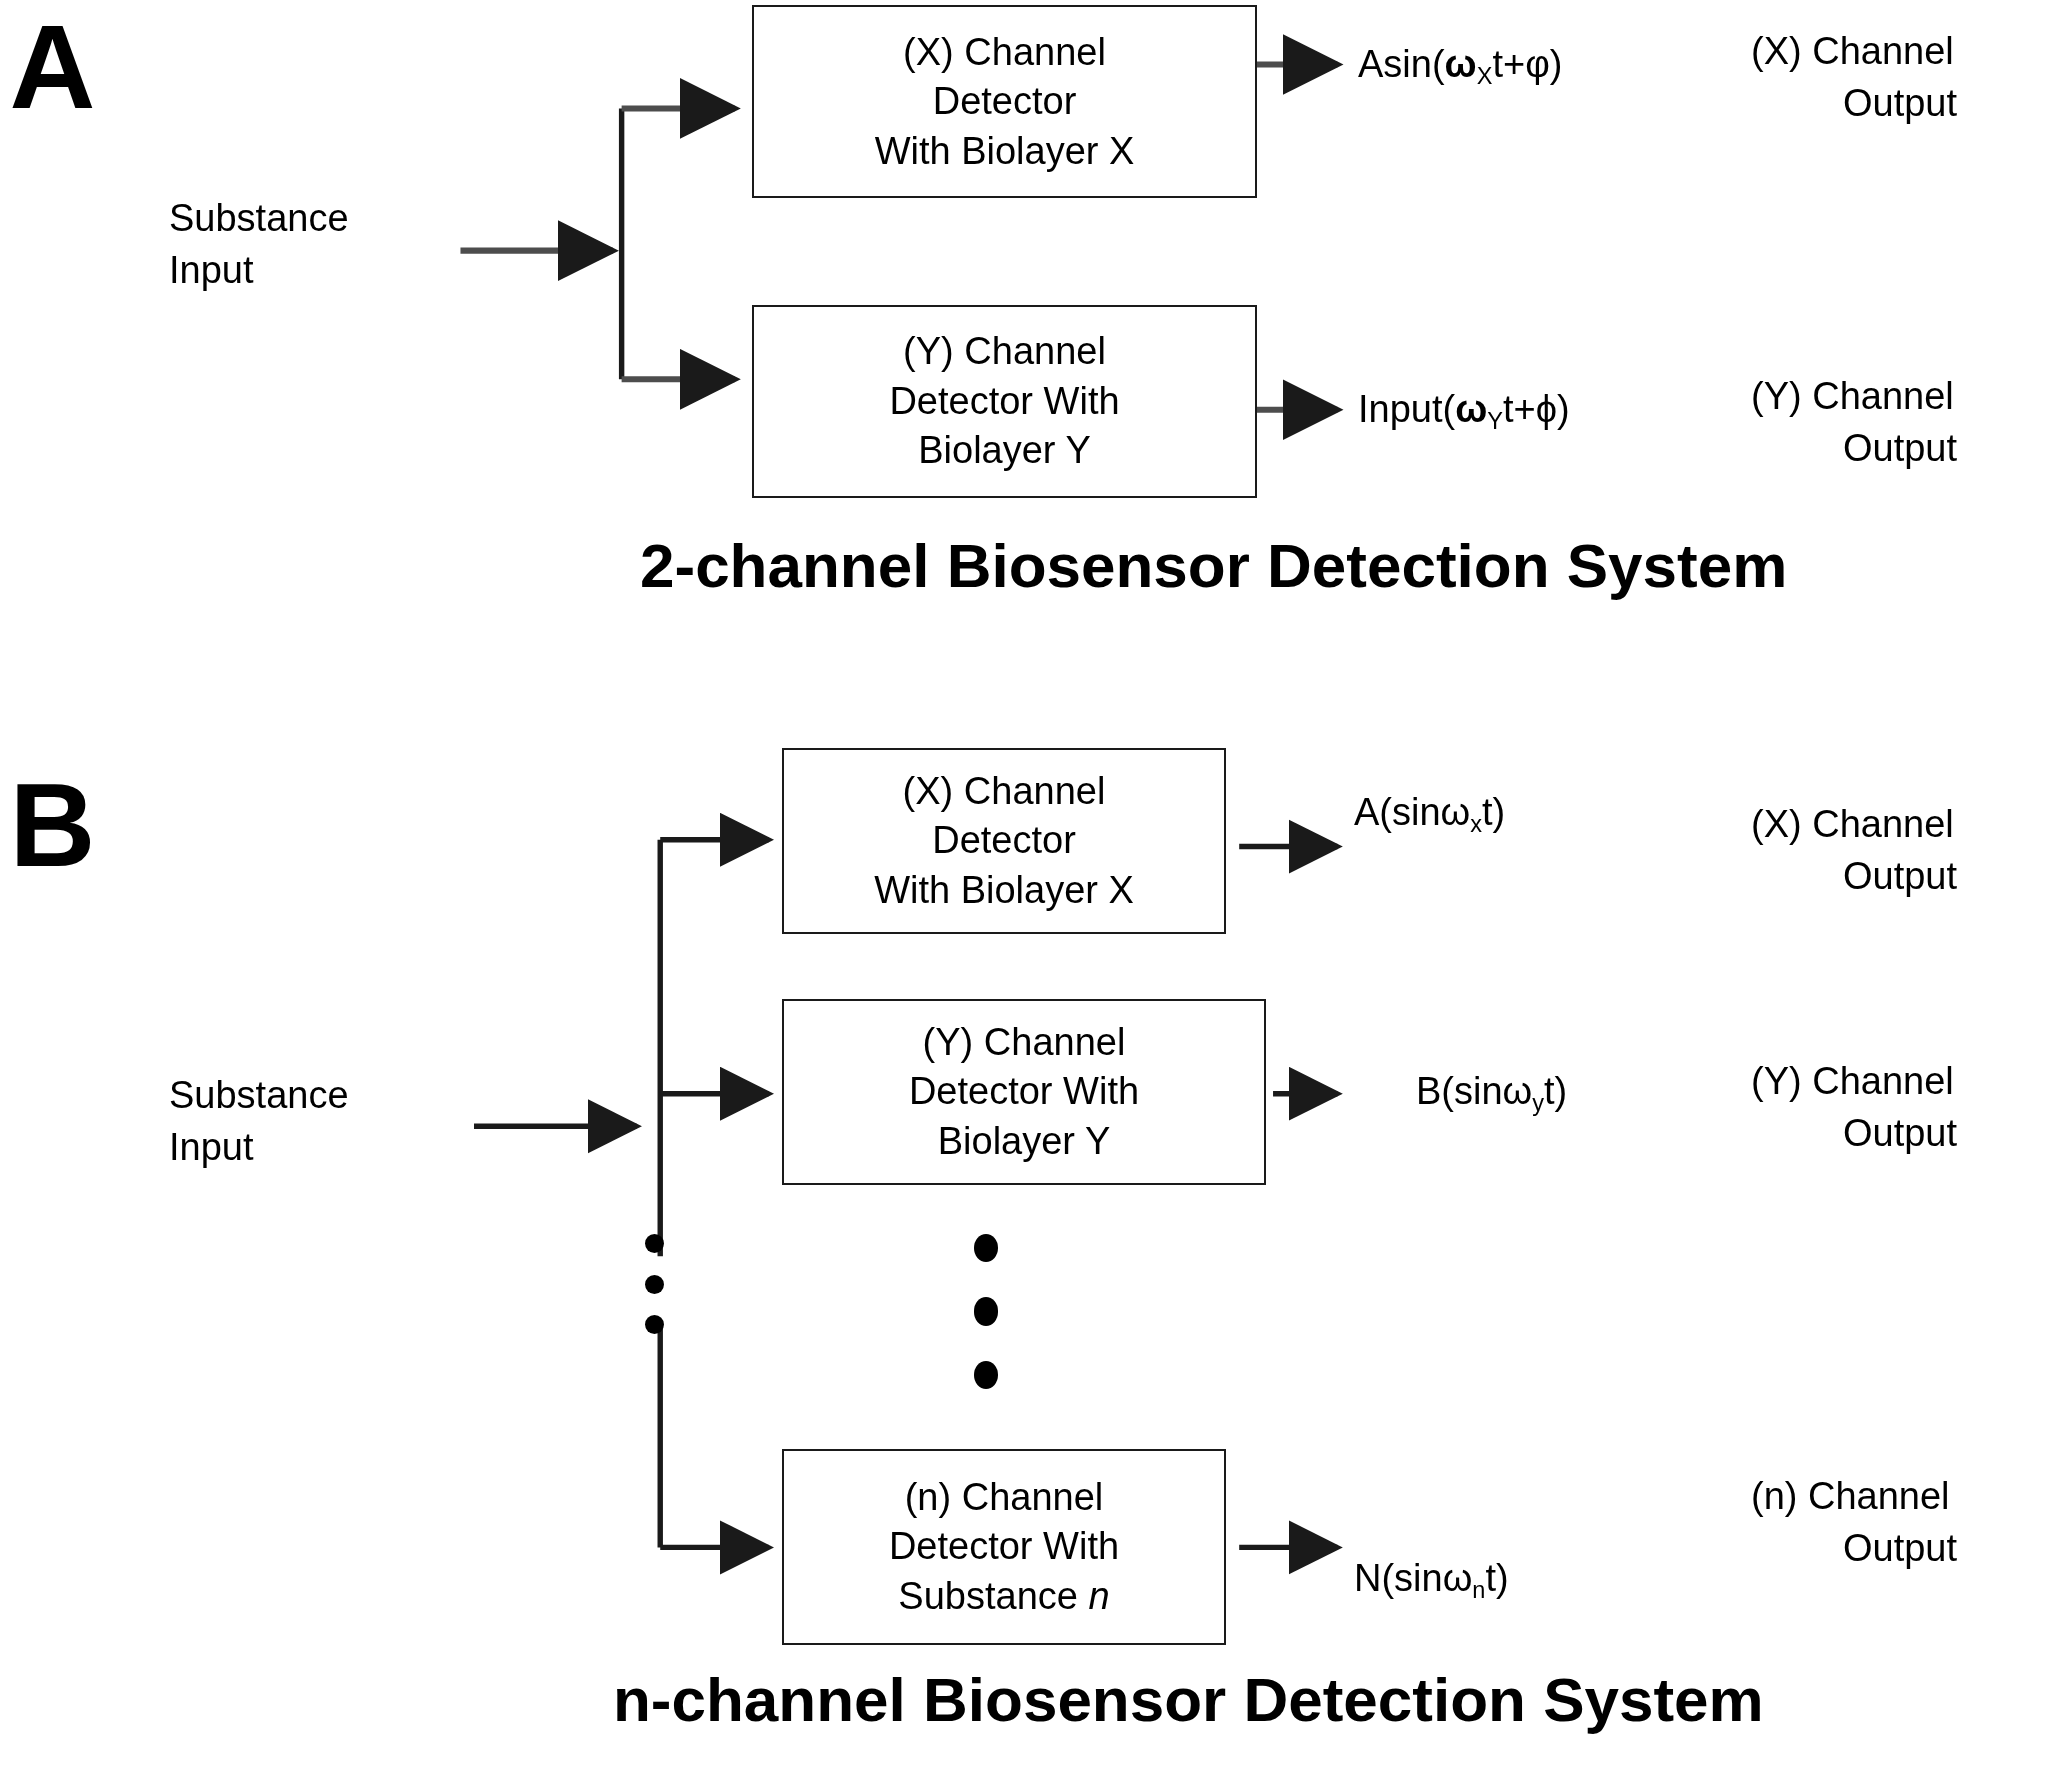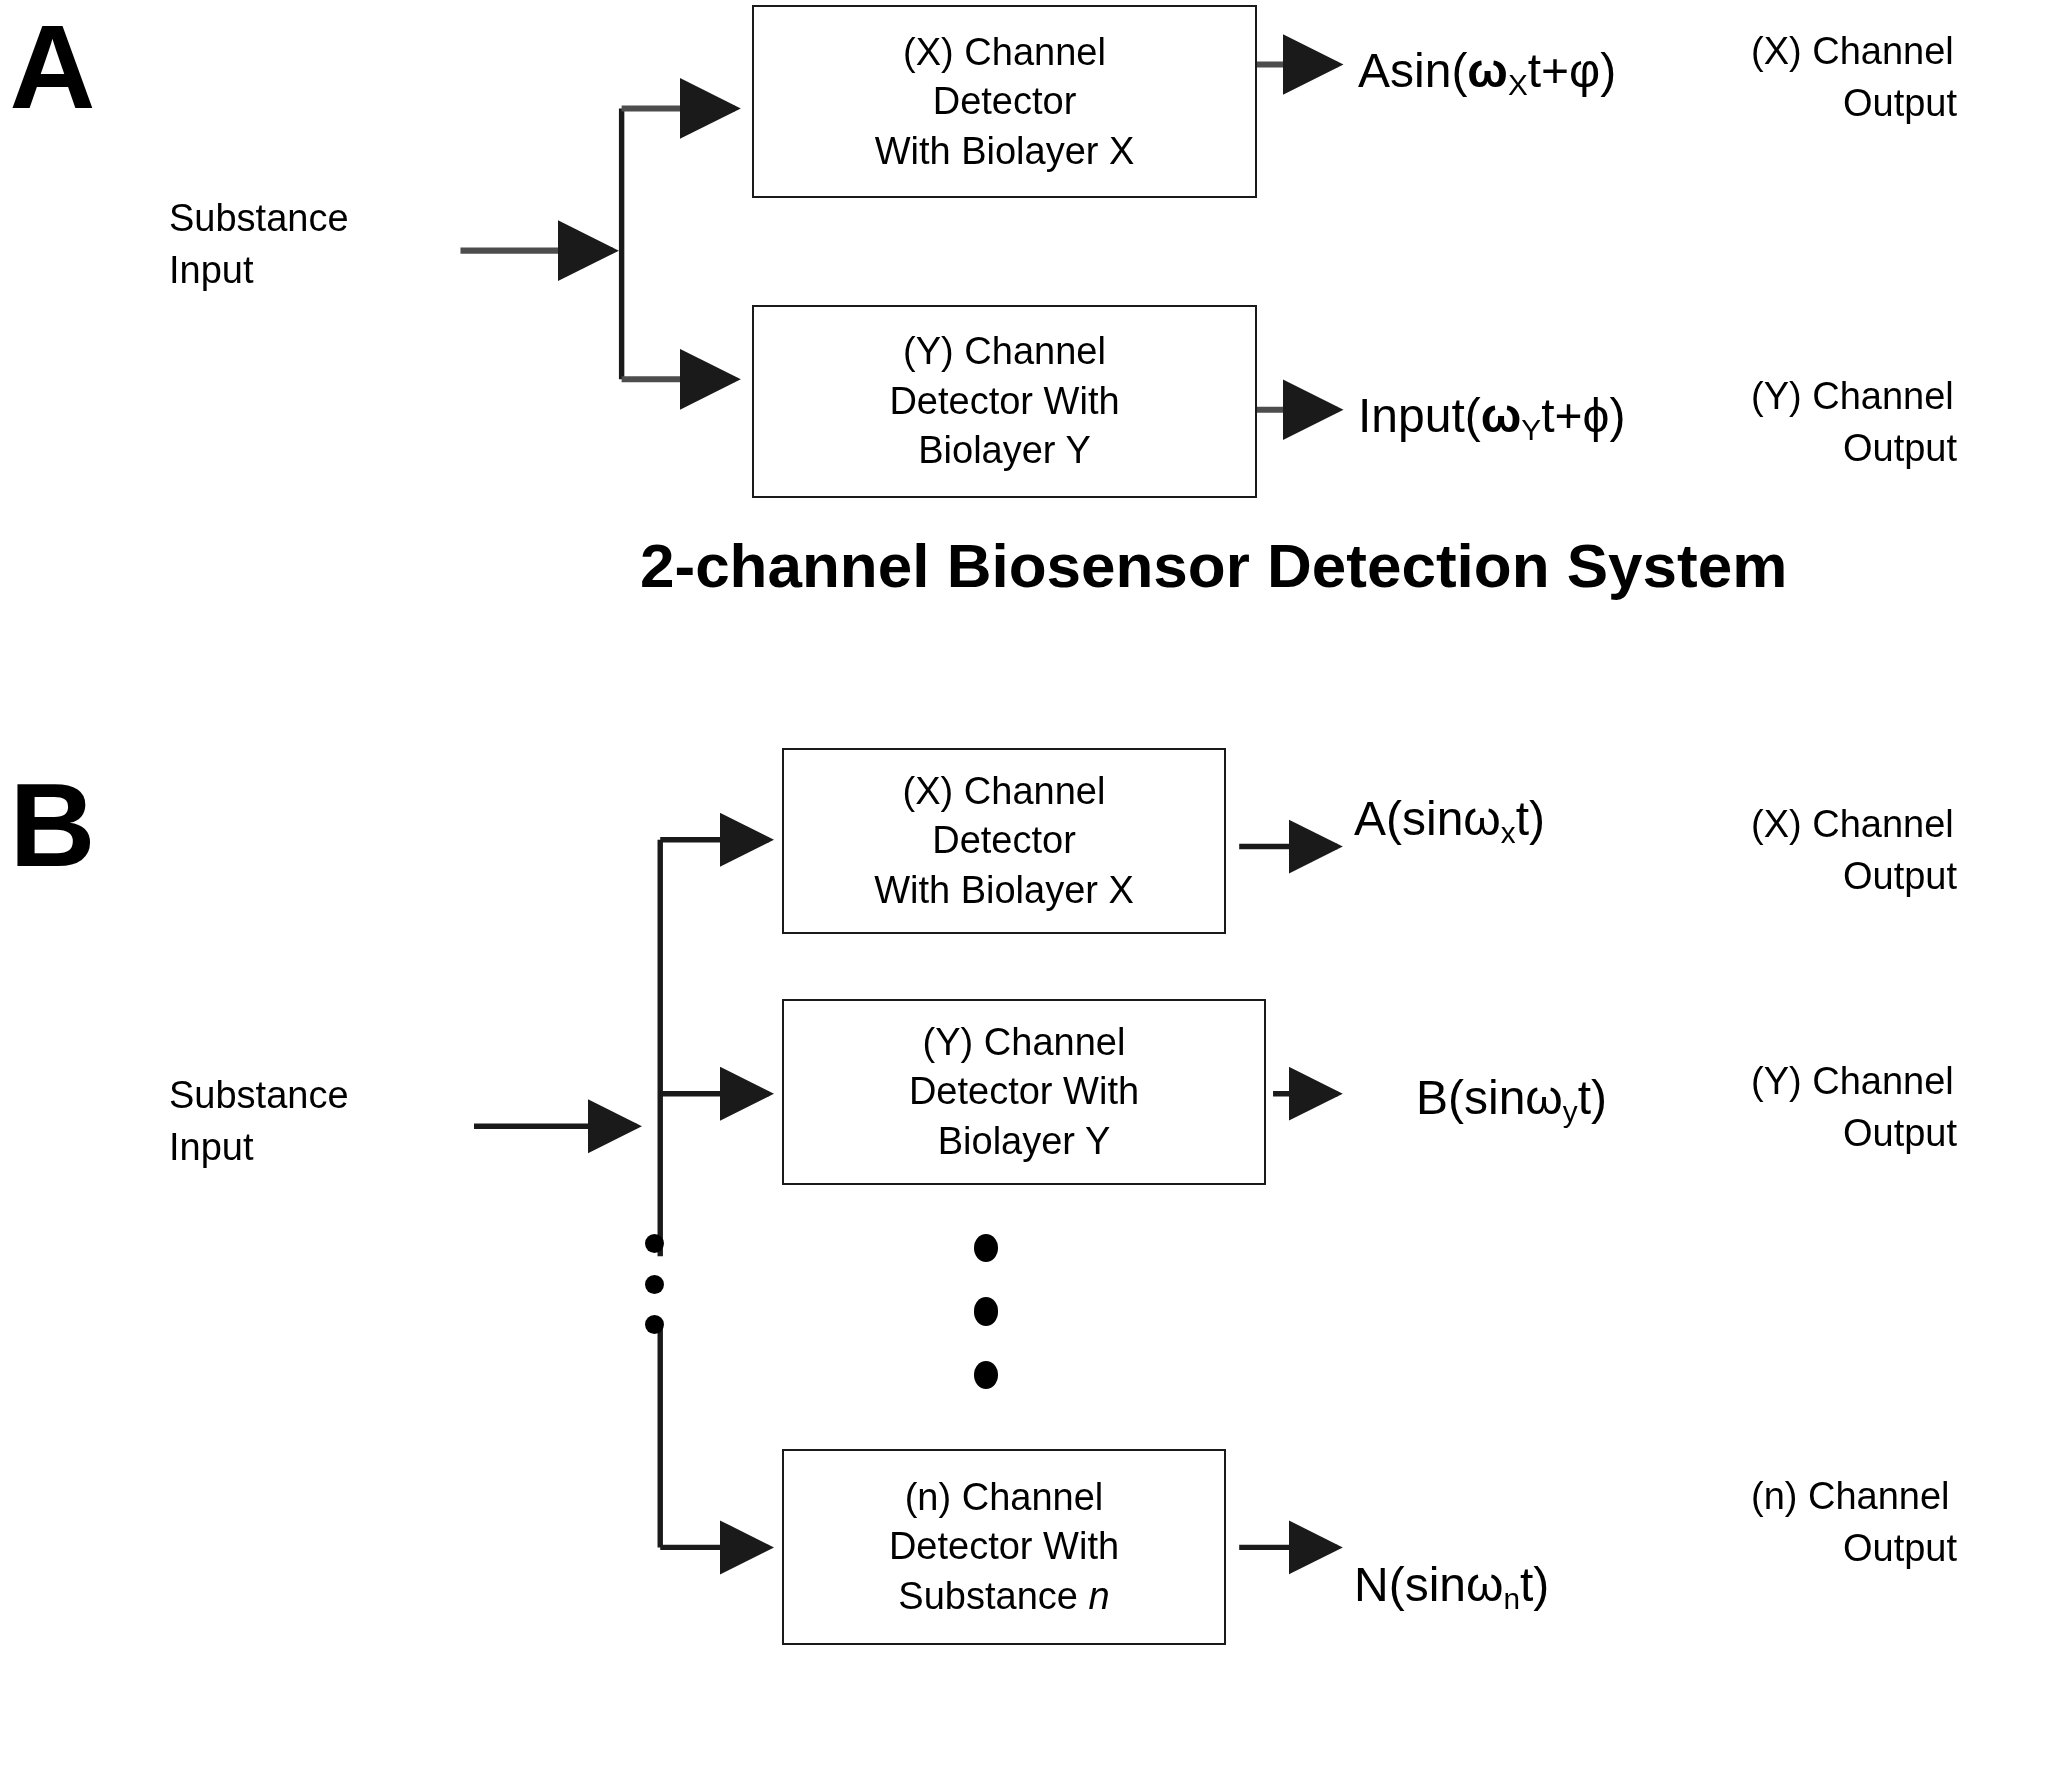--- a/index.html
+++ b/index.html
@@ -53,21 +53,21 @@
     font-size: 38px;
     line-height: 1.32;
     white-space: nowrap;
     font-family: "Liberation Sans", sans-serif;
   }
   .txt.two-line { line-height: 1.36; }
 
   
   .formula {
     position: absolute;
-    font-size: 48px;
+    font-size: 38px;
     line-height: 1.2;
     white-space: nowrap;
     font-family: "Liberation Sans", sans-serif;
   }
   .formula sub {
     font-size: 0.62em;
     vertical-align: -0.28em;
   }
   .formula .om { font-weight: bold; }
 
@@ -243,15 +243,16 @@
   <div class="txt two-line" style="left:1751px; top:1056px; width:352px; text-align:left;">
     <div>(Y) Channel</div>
     <div style="text-align:center; width:298px;">Output</div>
   </div>
 
   <div class="txt two-line" style="left:1751px; top:1471px; width:352px; text-align:left;">
     <div>(n) Channel</div>
     <div style="text-align:center; width:298px;">Output</div>
   </div>
 
+  <div class="caption" style="left:613px; top:1669px;">n-channel Biosensor Detection System</div>
 
 </div>
 
 
 </body></html>

